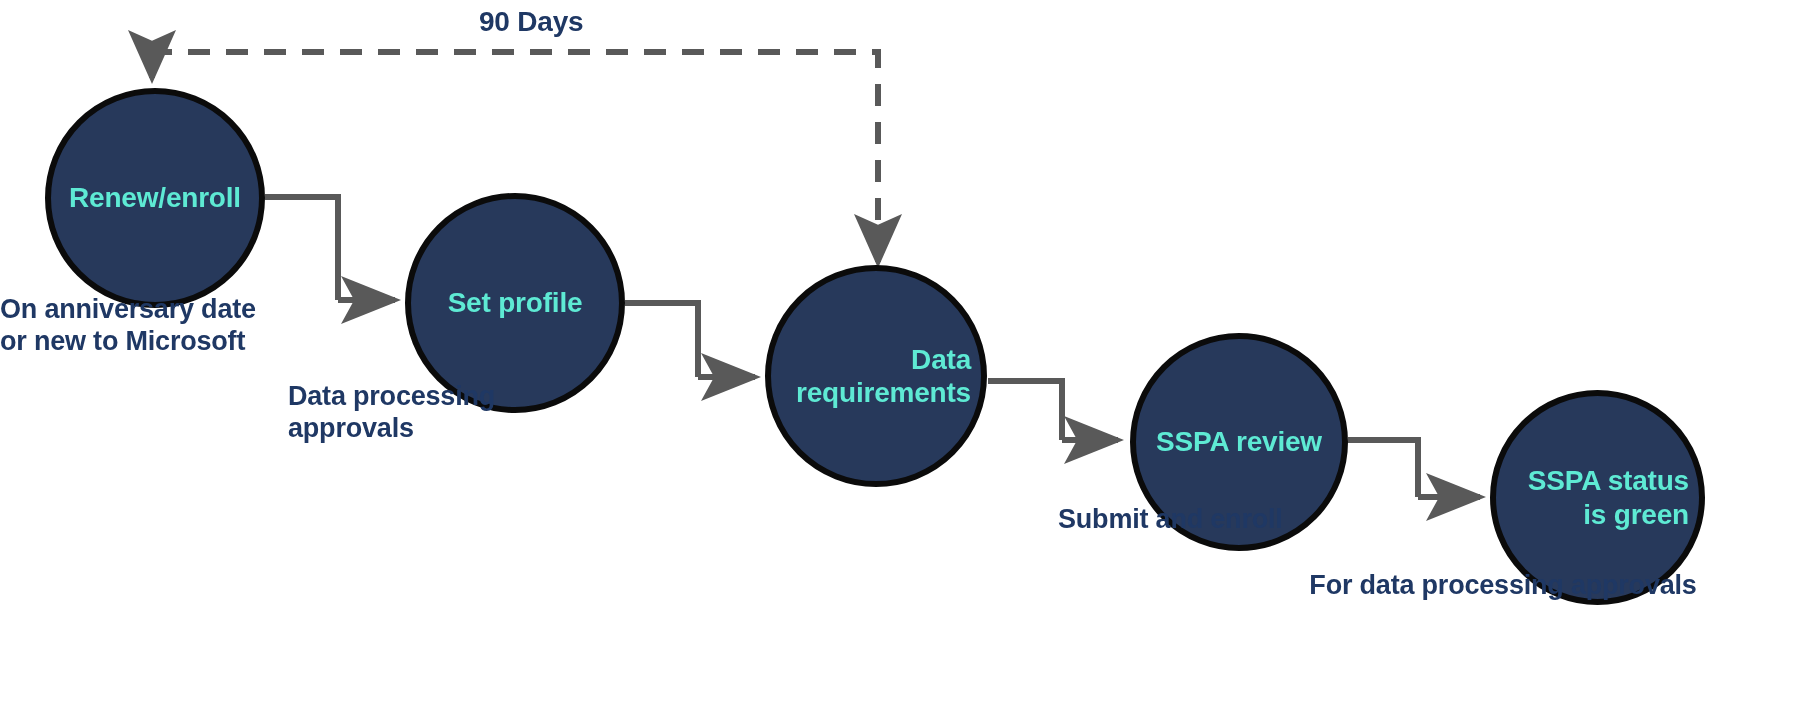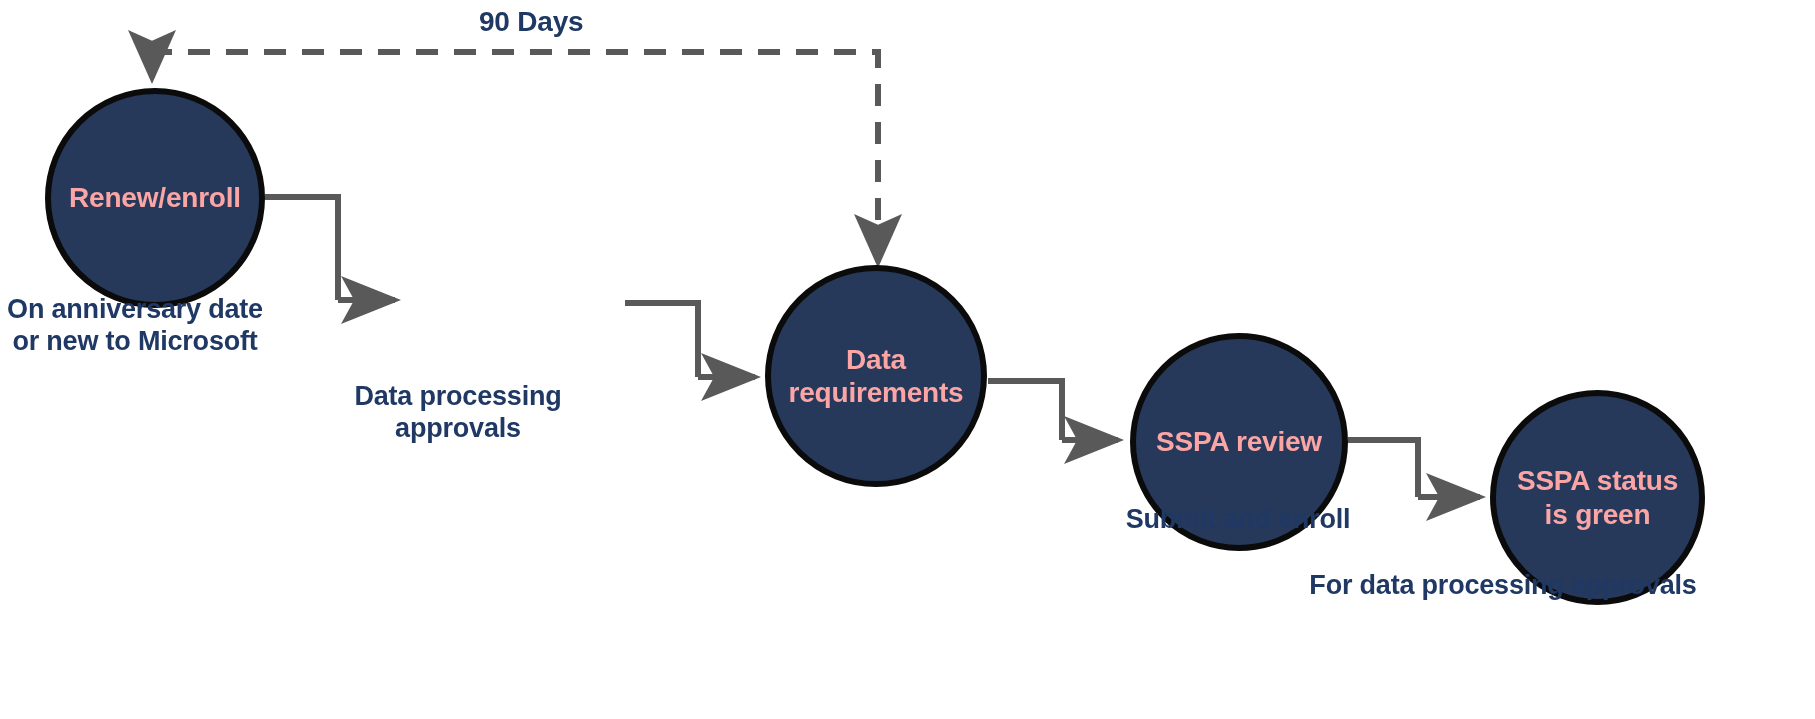--- a/index.html
+++ b/index.html
@@ -32,38 +32,38 @@
     border-radius: 50%;
     background: #27395B;
     border: 6px solid #0B0B0B;
     box-sizing: border-box;
     display: flex;
     align-items: center;
     justify-content: center;
     z-index: 3;
   }
   .node-label {
-    color: #fca5a5;
+    color: #5eead4;
     font-family: "Liberation Sans", sans-serif;
     font-size: 28px;
     font-weight: 600;
     line-height: 1.18;
-    text-align: center;
+    text-align: right;
     letter-spacing: -0.2px;
     padding: 0 10px;
     user-select: none;
   }
   .caption {
     position: absolute;
     color: #1F3864;
     font-family: "Liberation Sans", sans-serif;
     font-size: 27px;
     font-weight: 600;
     line-height: 1.18;
-    text-align: center;
+    text-align: left;
     letter-spacing: -0.2px;
     white-space: pre-line;
     z-index: 4;
     user-select: none;
   }
   .loop-label {
     position: absolute;
     color: #1F3864;
     font-family: "Liberation Sans", sans-serif;
     font-size: 28px;
@@ -112,20 +112,23 @@
   </svg>
 
   <div class="loop-label" style="left:479px; top:6px;">90 Days</div>
 
   <div class="node-circle" style="left:45px; top:88px; width:220px; height:220px;">
     <span class="node-label">Renew/enroll</span>
   </div>
   <div class="caption" style="left:0px; top:294px; width:270px;">On anniversary date
 or new to Microsoft</div>
 
+  <div class="node-circle" style="left:405px; top:193px; width:220px; height:220px;">
+    <span class="node-label">Set profile</span>
+  </div>
   <div class="caption" style="left:288px; top:381px; width:340px;">Data processing approvals</div>
 
   <div class="node-circle" style="left:765px; top:265px; width:222px; height:222px;">
     <span class="node-label">Data
 requirements</span>
   </div>
 
   <div class="node-circle" style="left:1130px; top:333px; width:218px; height:218px;">
     <span class="node-label">SSPA review</span>
   </div>

